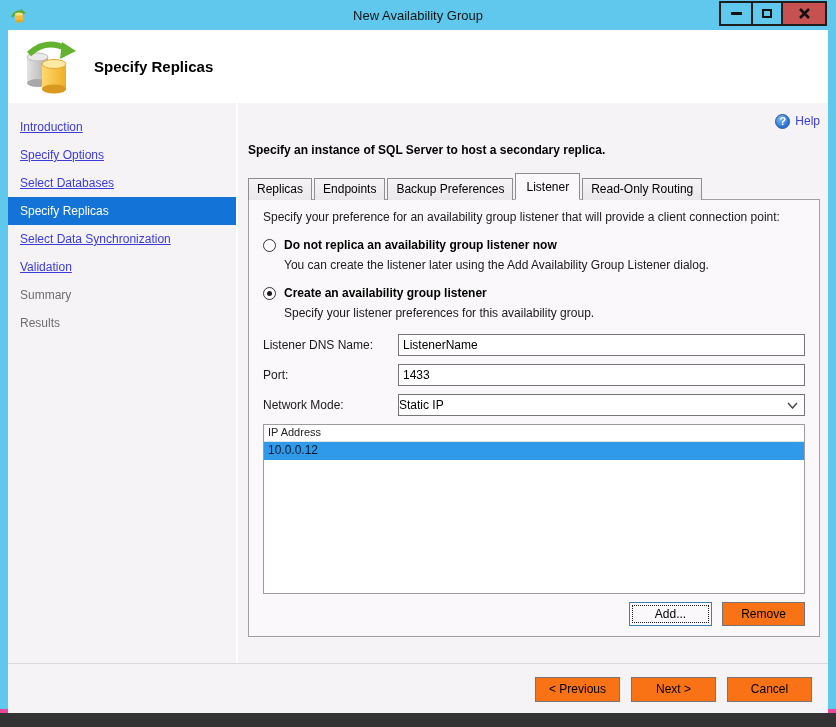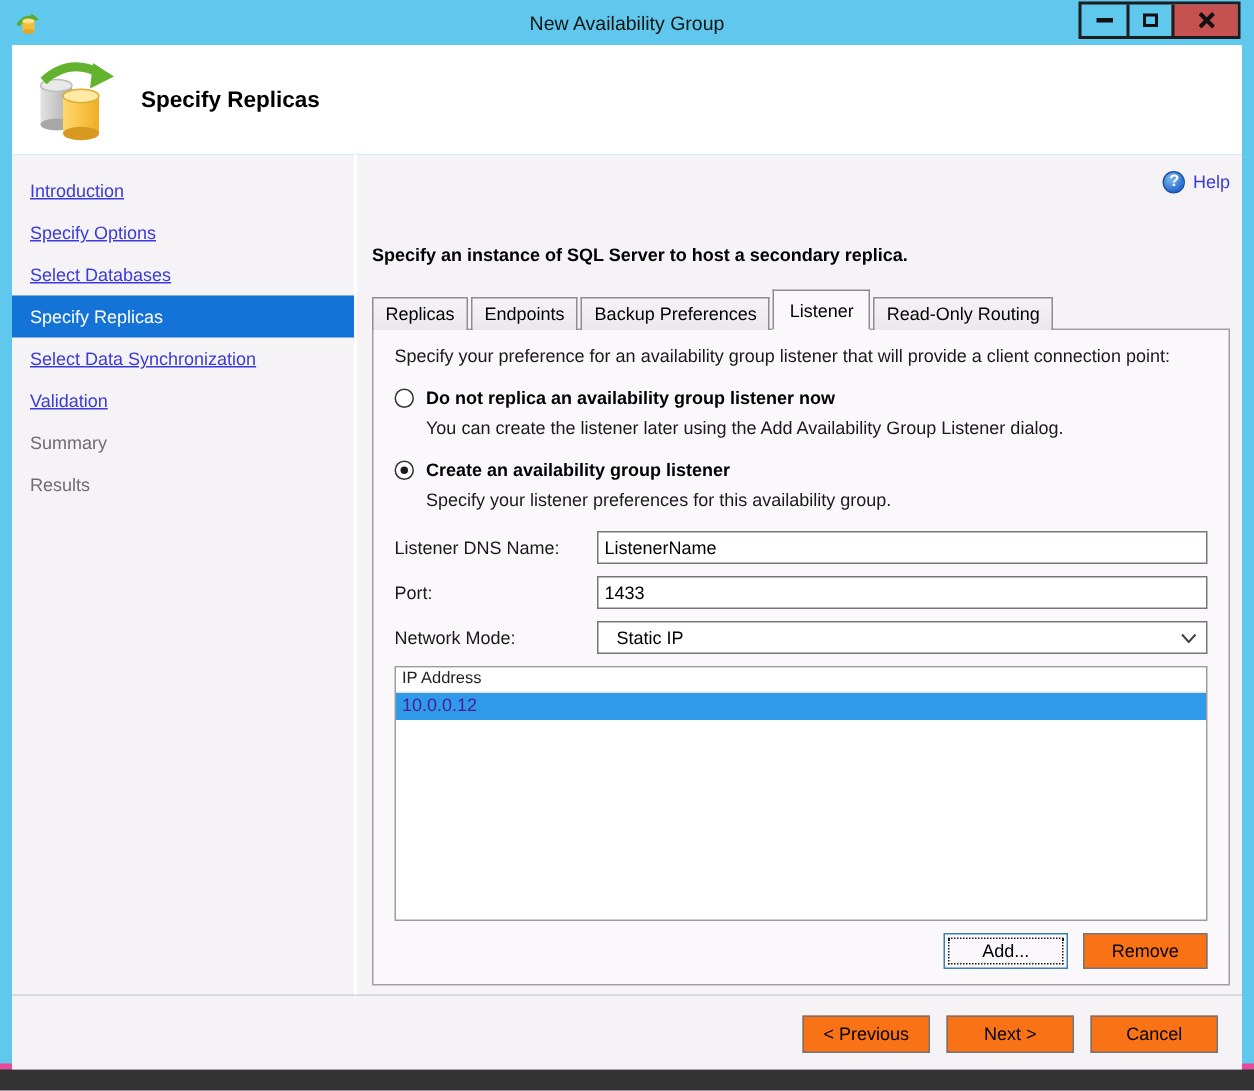--- a/index.html
+++ b/index.html
@@ -30,43 +30,43 @@
   .side-item.selected{background:#1473D6;color:#FFFFFF;}
   .side-item.disabled{color:#6E6E6E;}
   
   .content{flex:1;padding:0 8px 0 10px;display:flex;flex-direction:column;}
   .help-row{margin-top:8px;height:20px;display:flex;justify-content:flex-end;align-items:center;gap:5px;cursor:pointer;}
   .help-icon{width:15px;height:15px;border-radius:50%;
     background:radial-gradient(circle at 35% 30%,#7FB9F0,#2A6FD0 70%);
     color:#fff;font-size:11px;font-weight:bold;display:flex;align-items:center;justify-content:center;
     border:1px solid #1E55A0;}
   .help-label{color:#3B3BDB;font-size:12px;}
-  .instruction{margin-top:32px;font-size:12px;font-weight:bold;color:#000;}
+  .instruction{margin-top:12px;font-size:12px;font-weight:bold;color:#000;}
   .tabs{margin-top:16px;display:flex;align-items:flex-end;position:relative;z-index:2;margin-bottom:-1px;}
   .tab{border:1px solid #8E8E8E;border-bottom:none;background:linear-gradient(#F5F3F5,#EAE8EA);
     padding:3px 8px 4px 8px;font-size:12px;margin-right:2px;cursor:pointer;white-space:nowrap;}
   .tab.selected{background:#FAF8FA;padding:6px 10px 5px 10px;border-bottom:1px solid #FAF8FA;}
   .groupbox{border:1px solid #A0A0A0;background:#FAF8FA;height:438px;padding:10px 14px 0 14px;position:relative;z-index:1;}
   .gb-intro{font-size:12px;color:#1A1A1A;}
   .radio-row{display:flex;align-items:center;gap:8px;margin-top:14px;cursor:pointer;}
   .radio-circle{width:13px;height:13px;border-radius:50%;border:1px solid #333;background:#fff;position:relative;flex-shrink:0;}
   .radio-circle.checked::after{content:"";position:absolute;left:3px;top:3px;width:5px;height:5px;border-radius:50%;background:#1A1A1A;}
   .radio-label{font-size:12px;font-weight:bold;color:#000;}
   .radio-desc{margin:6px 0 0 21px;font-size:12px;color:#1A1A1A;}
   .fields{margin-top:14px;}
   .field-row{display:flex;align-items:center;margin-bottom:8px;}
   .field-label{width:135px;font-size:12px;color:#1A1A1A;flex-shrink:0;}
   .text-input{flex:1;height:22px;border:1px solid #767676;background:#fff;font-size:12px;padding:0 4px;outline:none;}
   .select-box{flex:1;height:22px;border:1px solid #767676;background:#fff;display:flex;align-items:center;
-    justify-content:space-between;padding:0 6px 0 12px;font-size:12px;cursor:pointer;}
+    justify-content:space-between;padding:0 6px 0 0;font-size:12px;cursor:pointer;}
   .ip-table{margin-top:6px;height:170px;border:1px solid #9C9C9C;background:#fff;overflow:hidden;}
   .ip-header{height:17px;background:#FFFFFF;border-bottom:1px solid #E4E4E4;font-size:11px;color:#222;
     padding:1px 4px;cursor:default;}
   .ip-row{height:18px;font-size:12px;padding:1px 4px;cursor:pointer;}
-  .ip-row.selected{background:#2E9AE9;color:#4c1d95;}
+  .ip-row.selected{background:#2E9AE9;color:#0f172a;}
   .listbox-btns{display:flex;justify-content:flex-end;gap:10px;margin-top:8px;}
   .btn{width:83px;height:24px;background:#f97316;border:1px solid #757575;font-size:12px;color:#000;cursor:pointer;}
   .btn.focused{border:1px solid #3C7FB1;outline:1px dotted #1a1a1a;outline-offset:-4px;background:#E5F1FB00;}
   
   .footer{height:51px;background:#F6F3F6;border-top:1px solid #DBD8DB;display:flex;align-items:center;
     justify-content:flex-end;gap:11px;padding-right:16px;}
   .btn.footer-btn{width:85px;height:25px;}
 </style>
 </head>
 <body>

